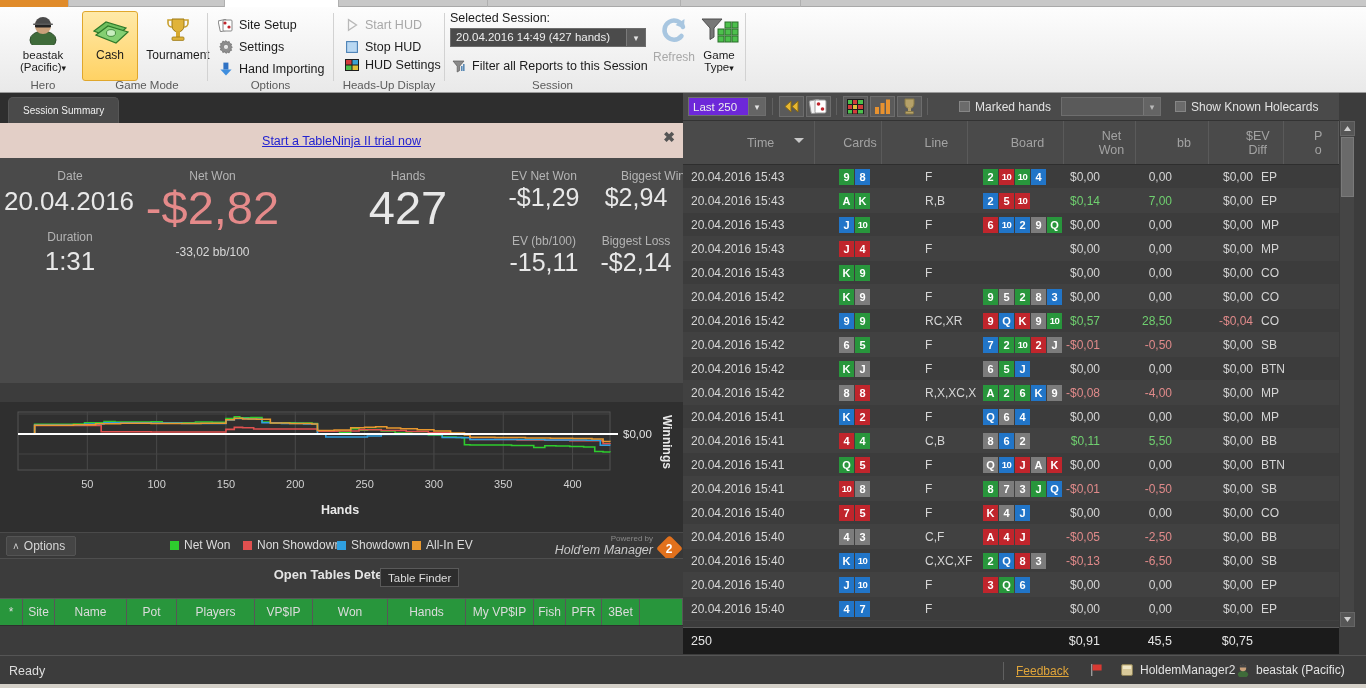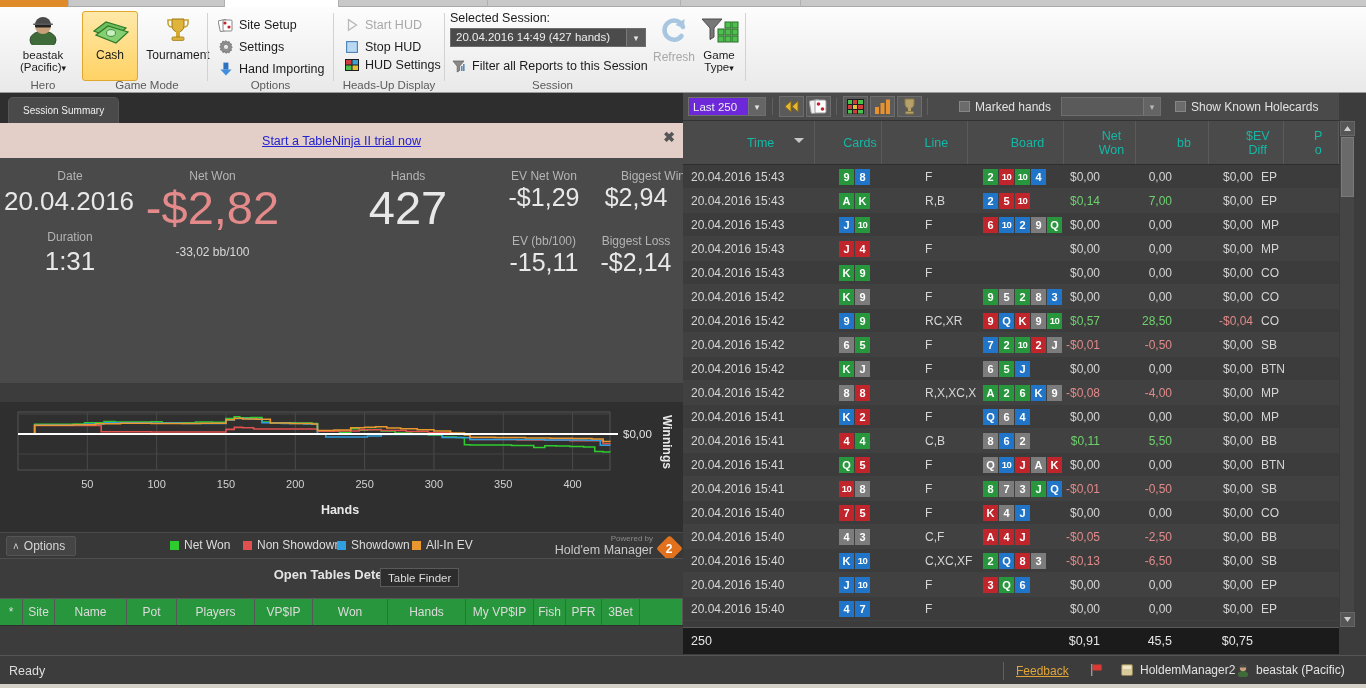--- a/index.html
+++ b/index.html
@@ -129,21 +129,21 @@
   #mhsel{ position:absolute; left:1036px; top:4px; width:100px; height:19px;
           background:#5a5a5a; border:1px solid #6e6e6e; cursor:pointer; }
   #mhsel .ar{ position:absolute; right:0; top:0; width:17px; height:17px;
               background:#646464; border-left:1px solid #777;
               display:flex; align-items:center; justify-content:center; }
 
   #ghead{ position:absolute; left:0; top:28px; width:656px; height:44px;
           background:#4a4a4a; border-bottom:1px solid #2e2e2e; display:flex; }
   #ghead .gc{ border-right:1px solid #5a5a5a; position:relative;
               display:flex; align-items:center; justify-content:center;
-              font-size:12.5px; color:#14b8a6; text-align:center; cursor:pointer;
+              font-size:12.5px; color:#a3a3a3; text-align:center; cursor:pointer;
               line-height:14px;margin-left:24px; }
 
   #gbodyclip{ position:absolute; left:0; top:72px; width:656px; height:462px; overflow:hidden; }
   .grow{ position:absolute; left:0; width:656px; height:24px; display:flex;
          align-items:center; border-bottom:1px solid #414141; cursor:pointer; }
   .grow.alt{ background:#414141; }
   .gcell{ position:absolute; font-size:12px; color:#d5d5d5; white-space:nowrap; }
   .gcell.num{ text-align:right; }
   .pos{ color:#6fd06f; }
   .neg{ color:#e08a8a; }
@@ -449,21 +449,21 @@
       <div class="legend" style="left:337px;">
         <span class="sw" style="background:#2f9fe0;"></span>
         <span>Showdown</span>
       </div>
       <div class="legend" style="left:412px;">
         <span class="sw" style="background:#e8982f;"></span>
         <span>All-In EV</span>
       </div>
       <div id="powered">
         <div class="p1" style="margin-right:24px;">Powered by</div>
-        <div class="p2" style="margin-right:24px;">Hold'em Manager</div>
+        <div class="p2" style="margin-right:24px;font-style:italic;">Hold'em Manager</div>
       </div>
       <div id="hmlogo">
         <span>2</span>
       </div>
     </div>
 
     <div id="otd">
       <div id="otdtitle">Open Tables Detected</div>
       <div id="otdhead">
           <div class="c" style="width: 23px;">*</div>

